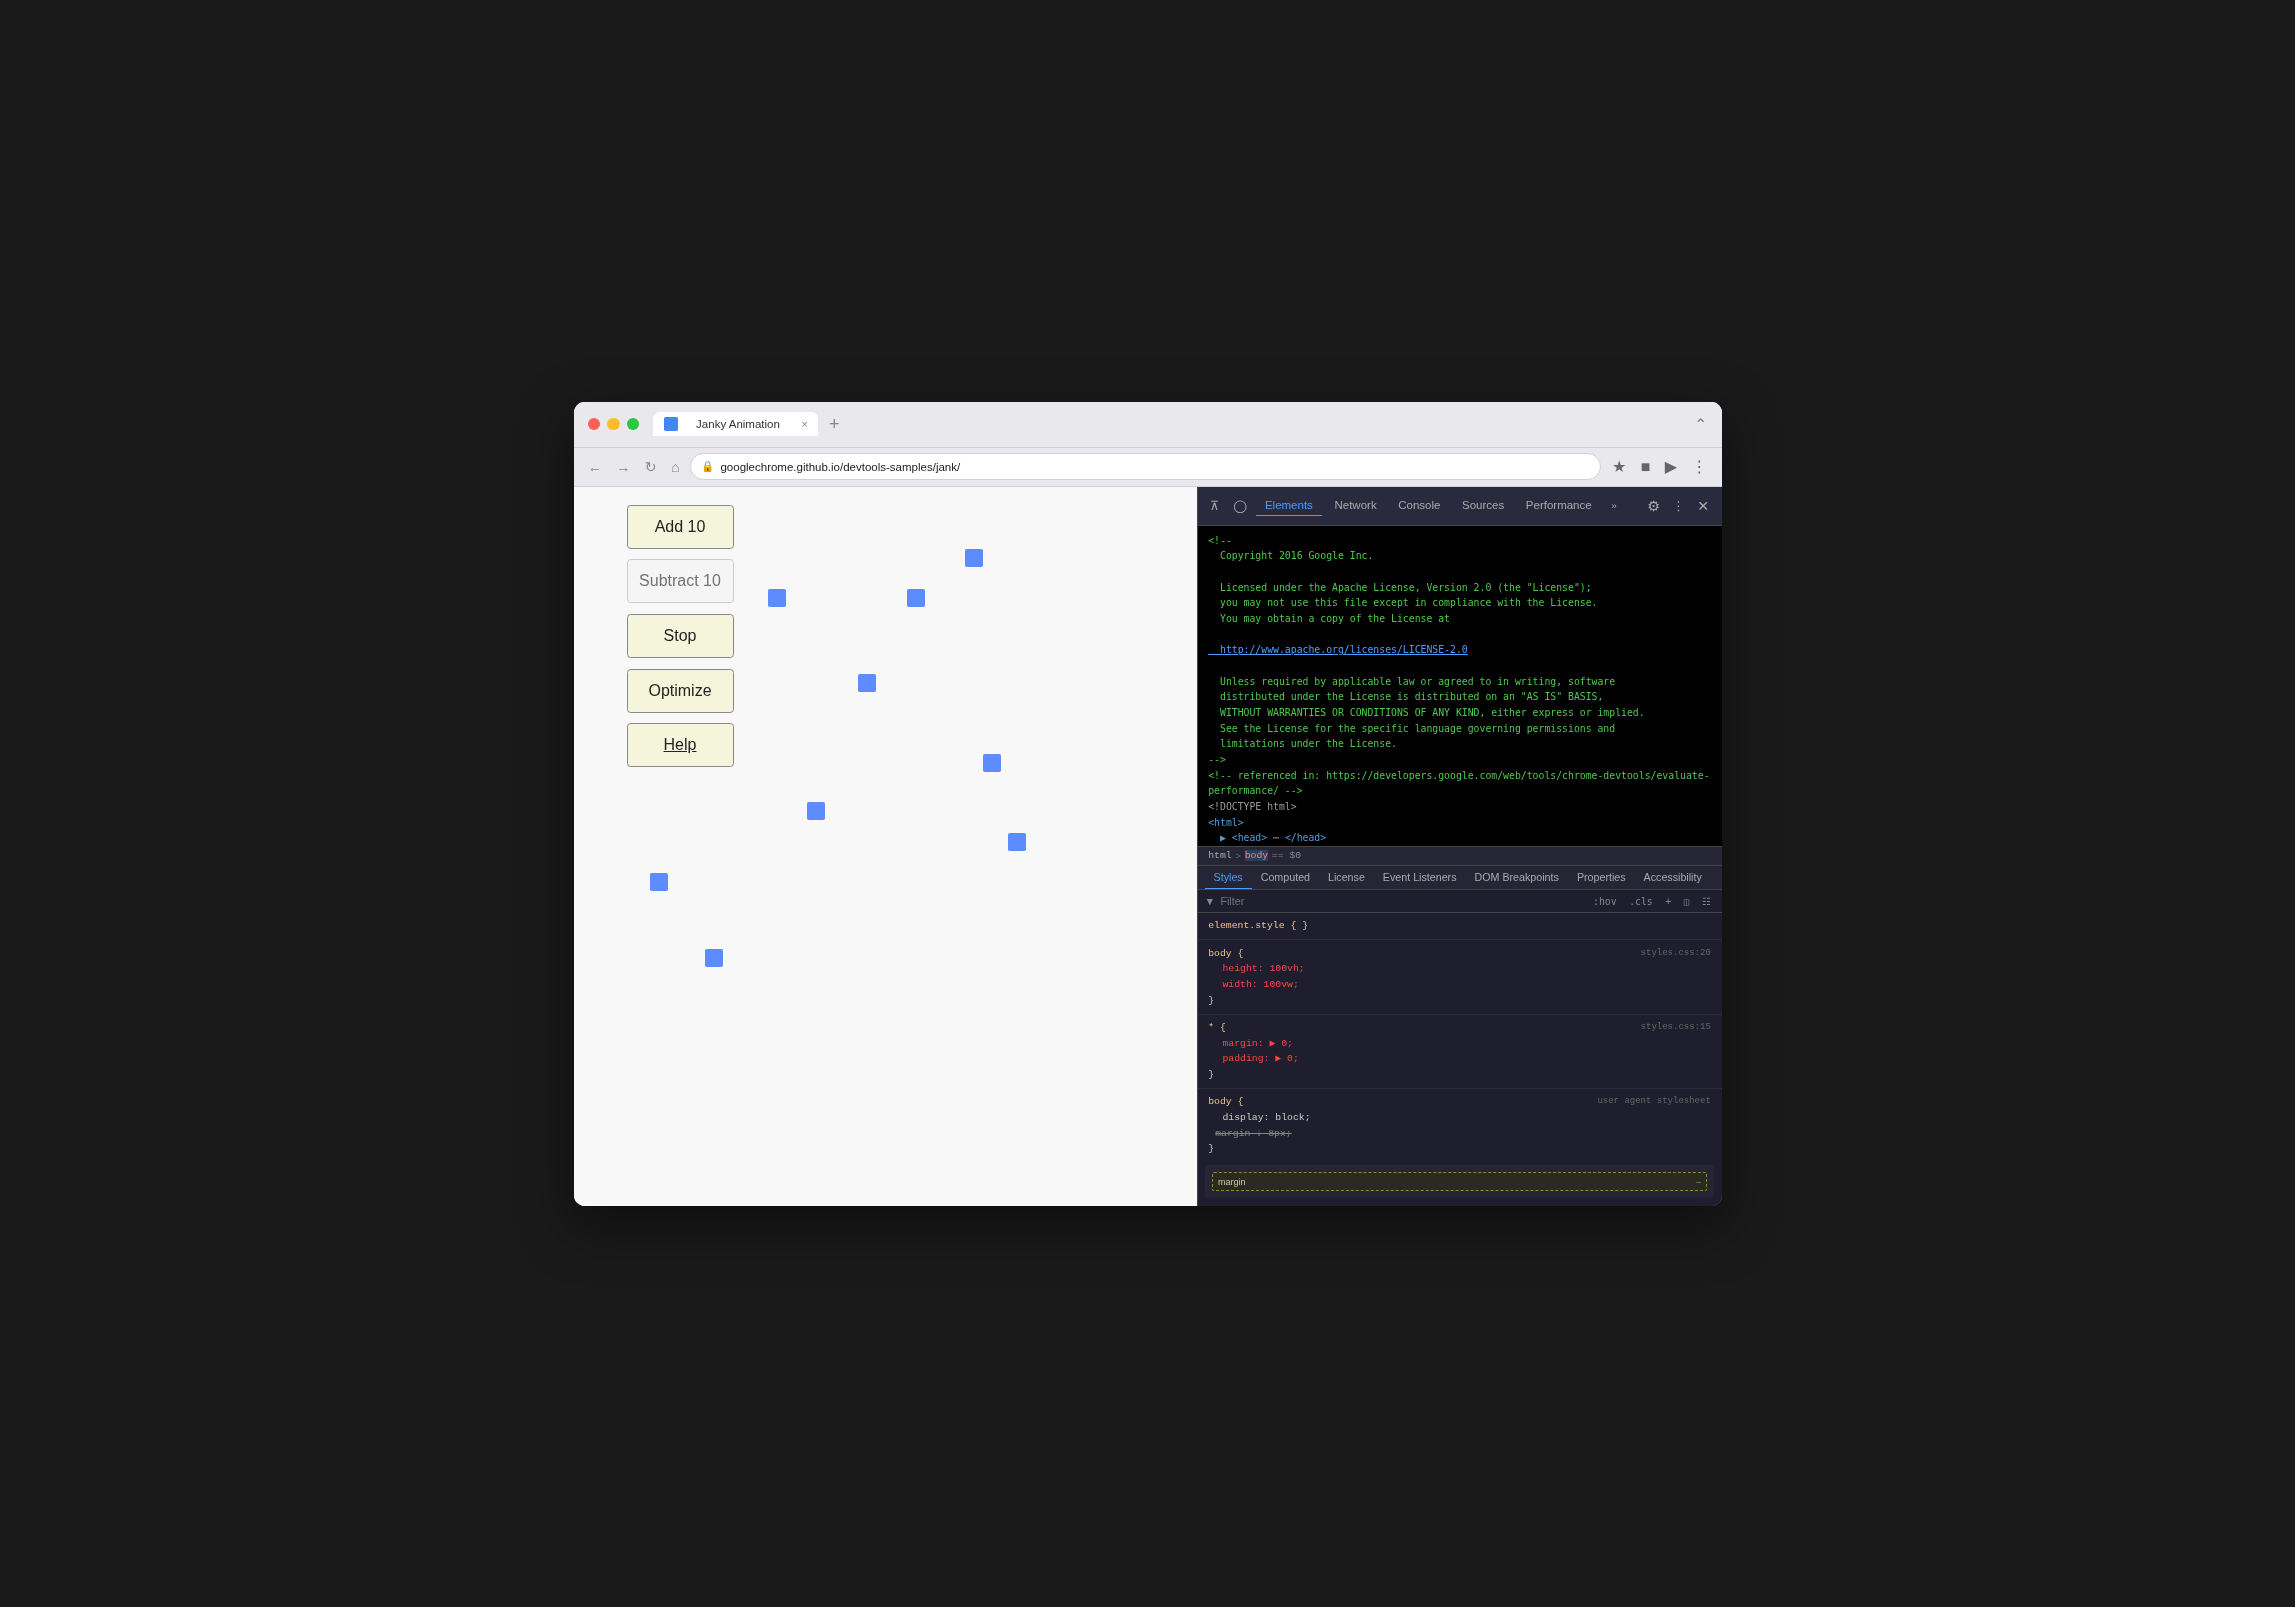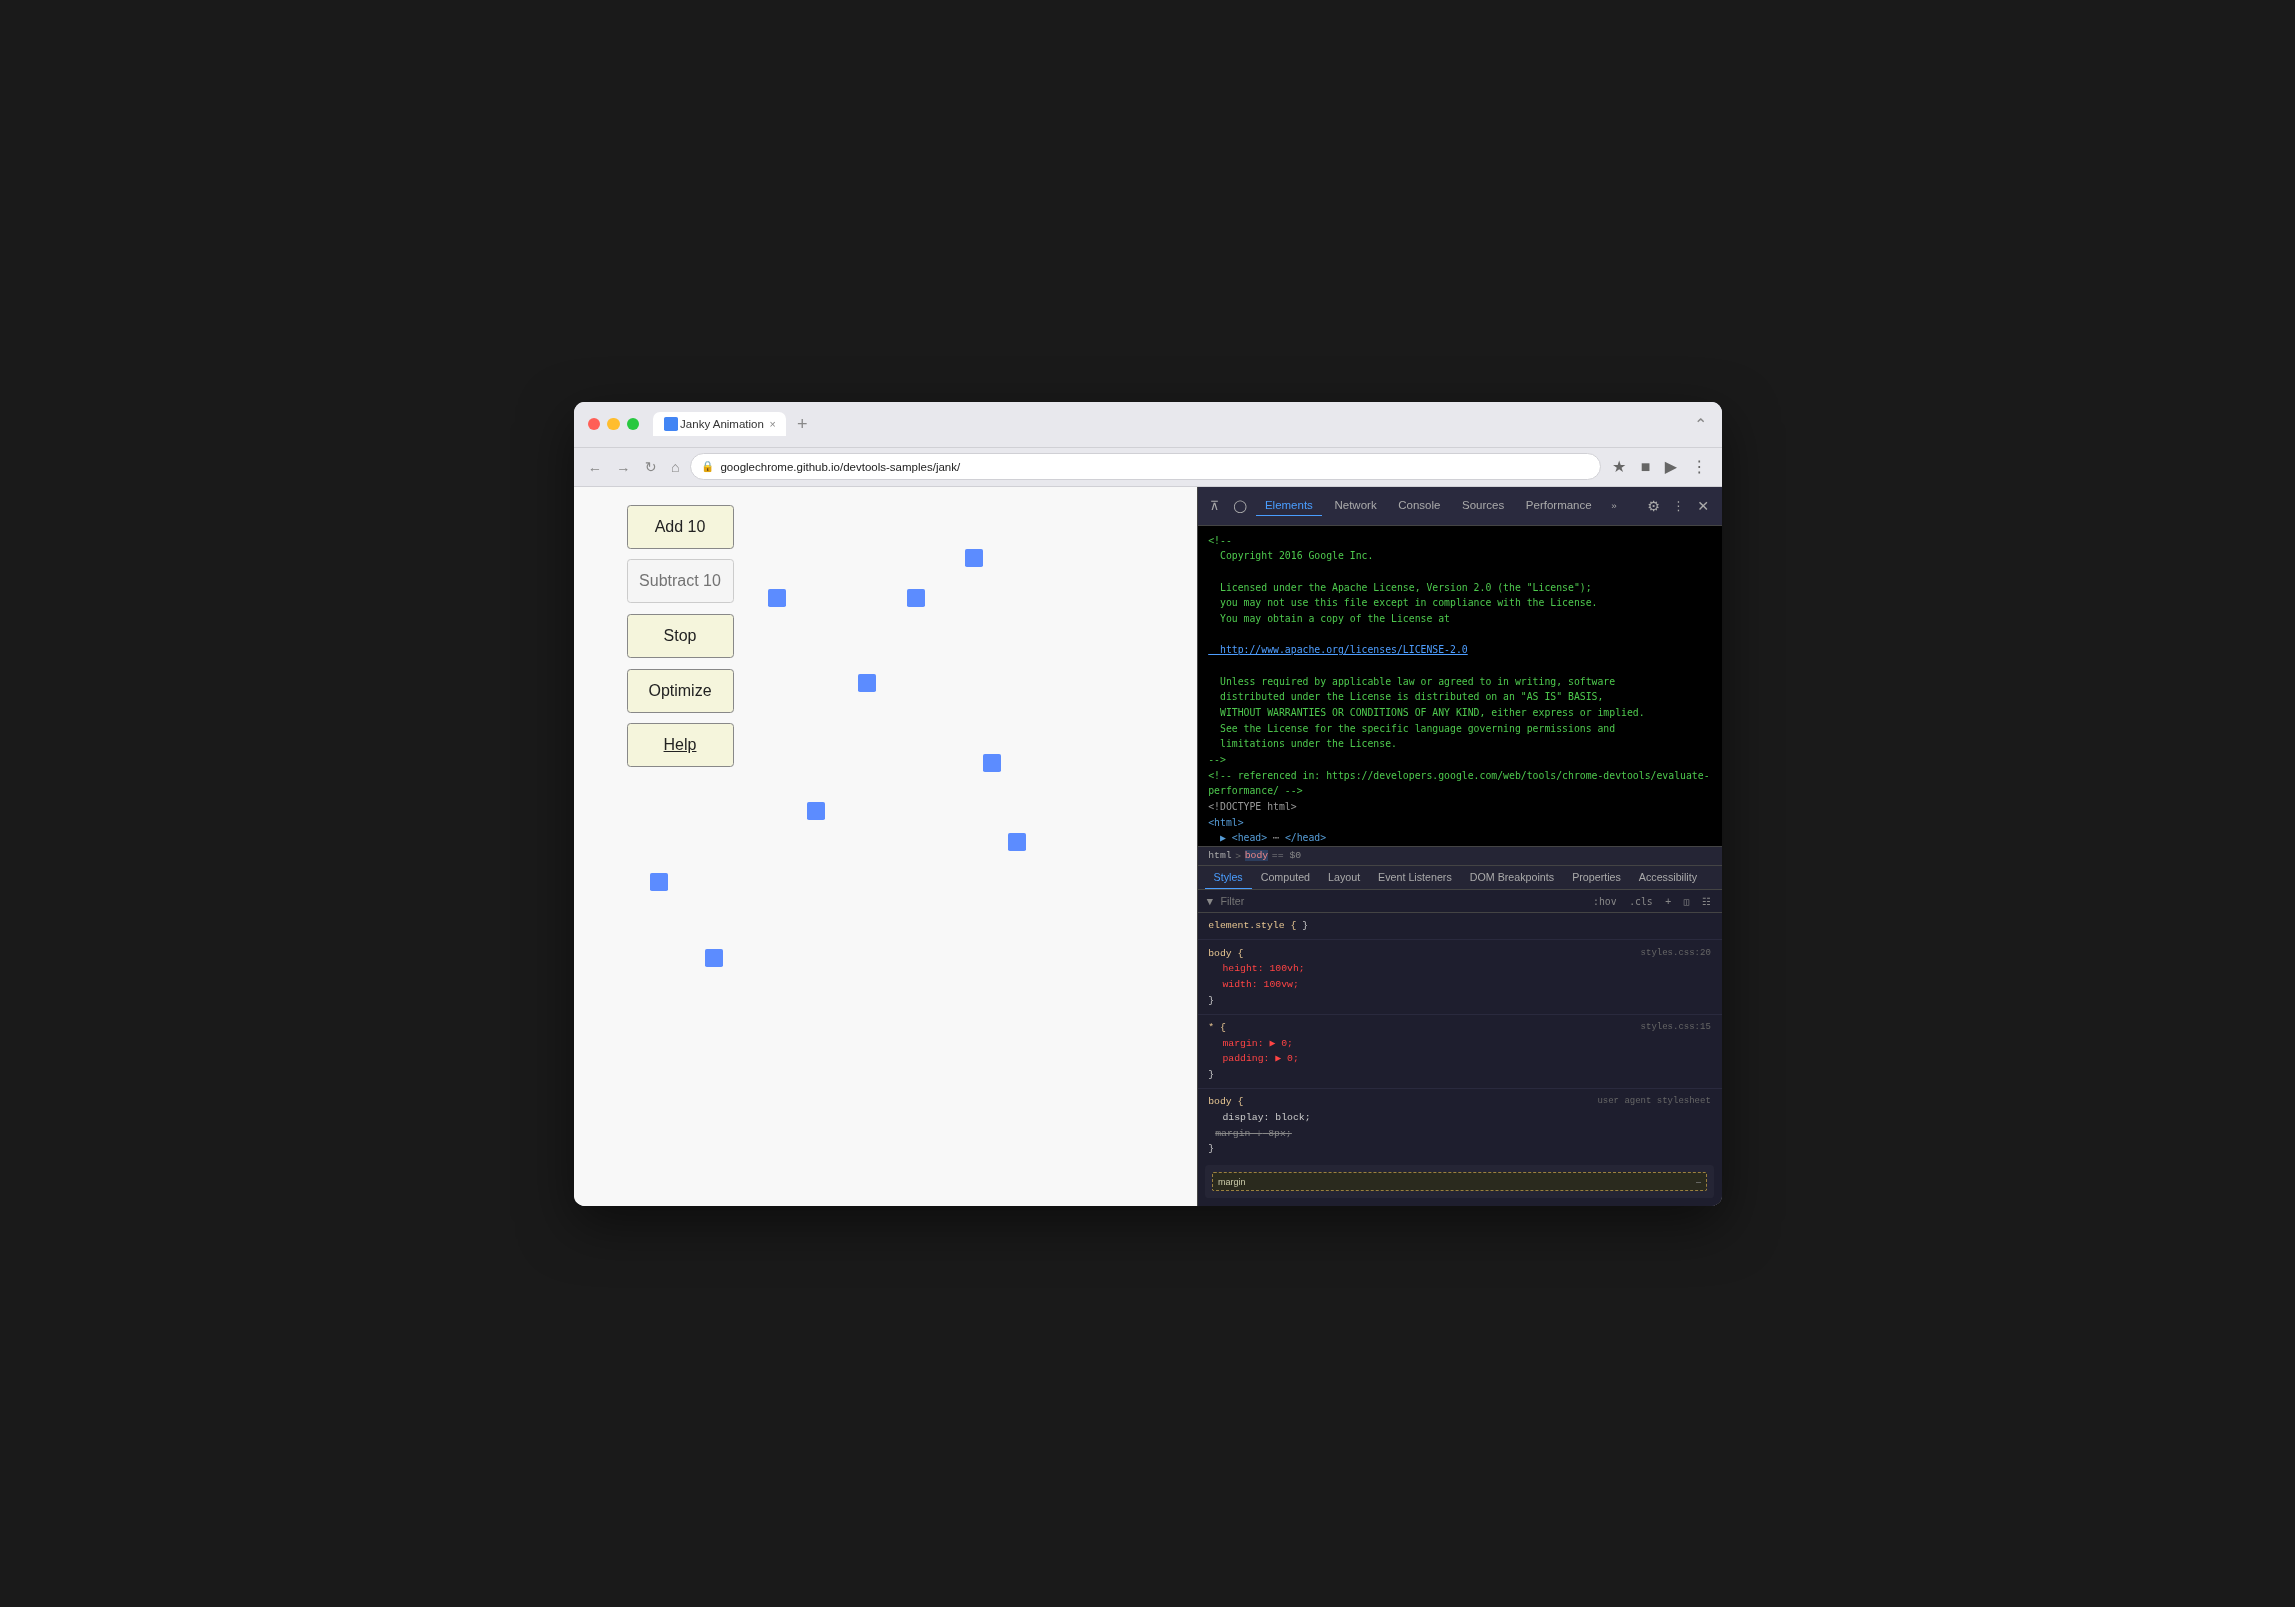--- a/index.html
+++ b/index.html
@@ -40,21 +40,21 @@
     .tl-red { background: #ff5f57; }
     .tl-yellow { background: #ffbd2e; }
     .tl-green { background: #28c840; }
 
     .tab {
       display: flex;
       align-items: center;
       background: #ffffff;
       border-radius: 7.1px 7.1px 0 0;
       padding: 5.3px 10.7px;
-      gap: 2px;
+      gap: 18px;
       font-size: 11.5px;
       color: #333;
     }
     .tab-favicon {
       width: 14.2px;
       height: 14.2px;
       background: #4285f4;
       border-radius: 1.8px;
     }
     .tab-close {
@@ -504,21 +504,21 @@
       <div class="element-breadcrumb">
         <span class="breadcrumb-item">html</span>
         <span class="breadcrumb-sep"> &gt; </span>
         <span class="breadcrumb-tag active">body</span>
         <span class="breadcrumb-attr"> == $0</span>
       </div>
 
       <div class="devtools-bottom-tabs">
         <span class="bt-tab active">Styles</span>
         <span class="bt-tab">Computed</span>
-        <span class="bt-tab">Layout</span>
+        <span class="bt-tab">License</span>
         <span class="bt-tab">Event Listeners</span>
         <span class="bt-tab">DOM Breakpoints</span>
         <span class="bt-tab">Properties</span>
         <span class="bt-tab">Accessibility</span>
       </div>
 
       <div class="styles-panel">
 
         <div class="filter-bar">
           <span class="filter-icon">▼</span>

